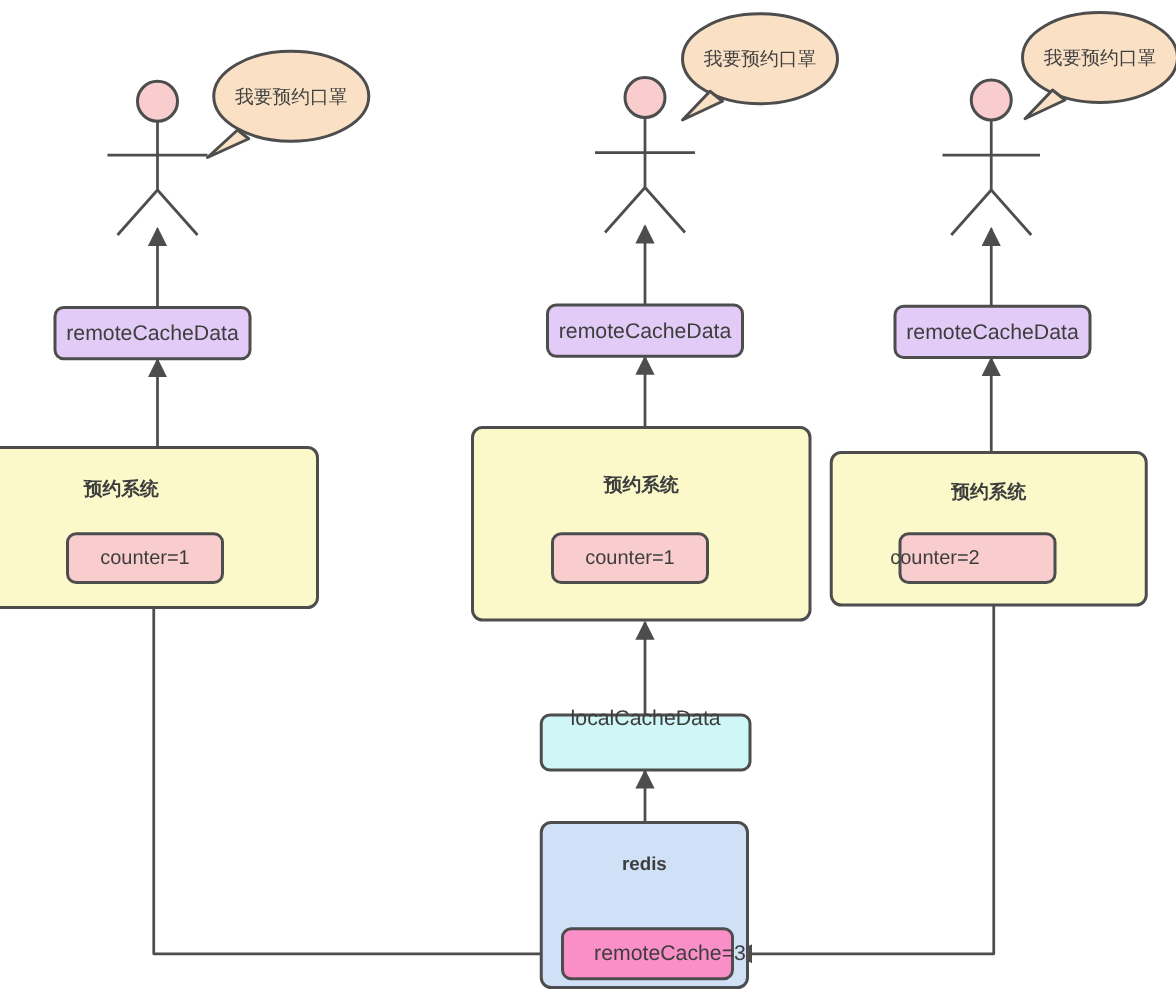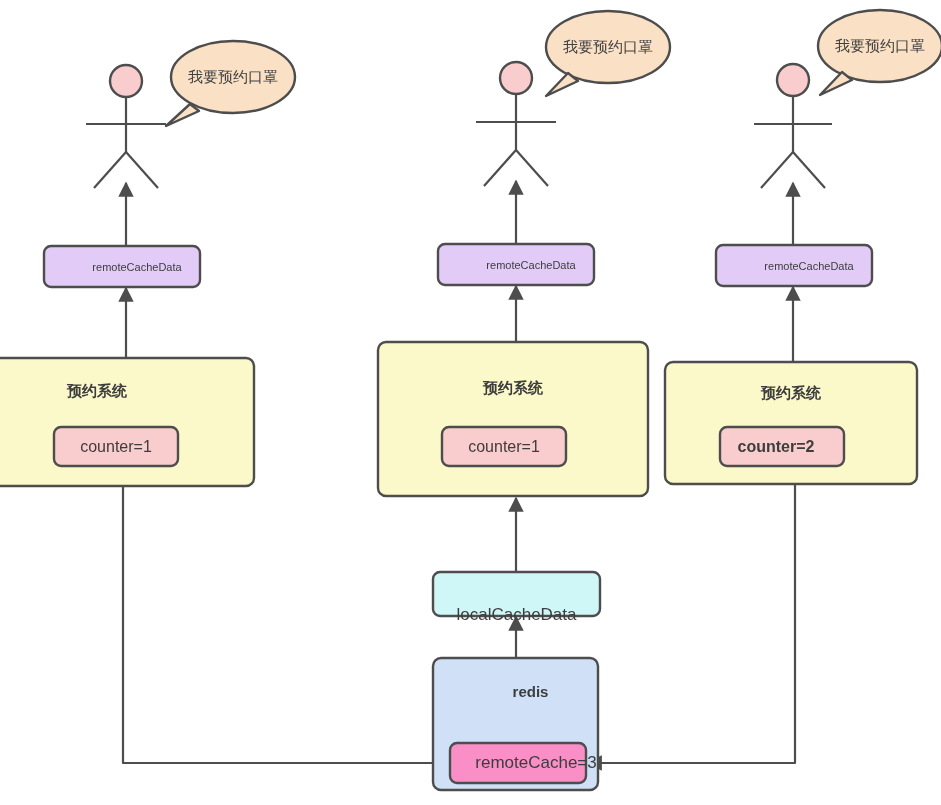--- a/index.html
+++ b/index.html
@@ -13,21 +13,21 @@
   #stage svg{position:absolute;left:0;top:0;width:941px;height:805px;}
 
   .lbl{
     position:absolute;
     display:flex;align-items:center;justify-content:center;
     text-align:center;
     color:#3d3d3d;
     pointer-events:none;
     white-space:nowrap;
   }
-  .t-box{font-size:11px;padding-left:15px;}
+  .t-box{font-size:17px;}
   .t-sys{font-size:15px;font-weight:bold;}
   .t-counter{font-size:16px;}
   .t-redis{font-size:15px;font-weight:bold;}
   .t-bubble{font-size:15px;color:#404040;}
   .t-remotecache{font-size:17px;}
 </style>
 </head>
 <body>
 
 <div id="stage">
@@ -123,20 +123,20 @@
   <div class="lbl t-box" style="left:44px;top:246px;width:156px;height:41px;">remoteCacheData</div>
   <div class="lbl t-box" style="left:438px;top:244px;width:156px;height:41px;">remoteCacheData</div>
   <div class="lbl t-box" style="left:716px;top:245px;width:156px;height:41px;">remoteCacheData</div>
 
   <div class="lbl t-sys" style="left:-60px;top:380px;width:314px;height:22px;">预约系统</div>
   <div class="lbl t-sys" style="left:378px;top:377px;width:270px;height:22px;">预约系统</div>
   <div class="lbl t-sys" style="left:665px;top:382px;width:252px;height:22px;">预约系统</div>
 
   <div class="lbl t-counter" style="left:54px;top:427px;width:124px;height:39px;">counter=1</div>
   <div class="lbl t-counter" style="left:442px;top:427px;width:124px;height:39px;">counter=1</div>
-  <div class="lbl t-counter" style="left:724px;top:427px;width:104px;height:39px;font-weight:bold;">counter=2</div>
+  <div class="lbl t-counter" style="left:696px;top:427px;width:104px;height:39px;">counter=2</div>
 
-  <div class="lbl t-remotecache" style="left:433px;top:600px;width:167px;height:30px;">localCacheData</div>
+  <div class="lbl t-remotecache" style="left:433px;top:560px;width:167px;height:30px;">localCacheData</div>
 
-  <div class="lbl t-redis" style="left:433px;top:680px;width:165px;height:22px;padding-left:15px;">redis</div>
+  <div class="lbl t-redis" style="left:433px;top:680px;width:165px;height:22px;">redis</div>
   <div class="lbl t-remotecache" style="left:468px;top:743px;width:136px;height:40px;">remoteCache=3</div>
 
 </div>
 
 </body></html>

